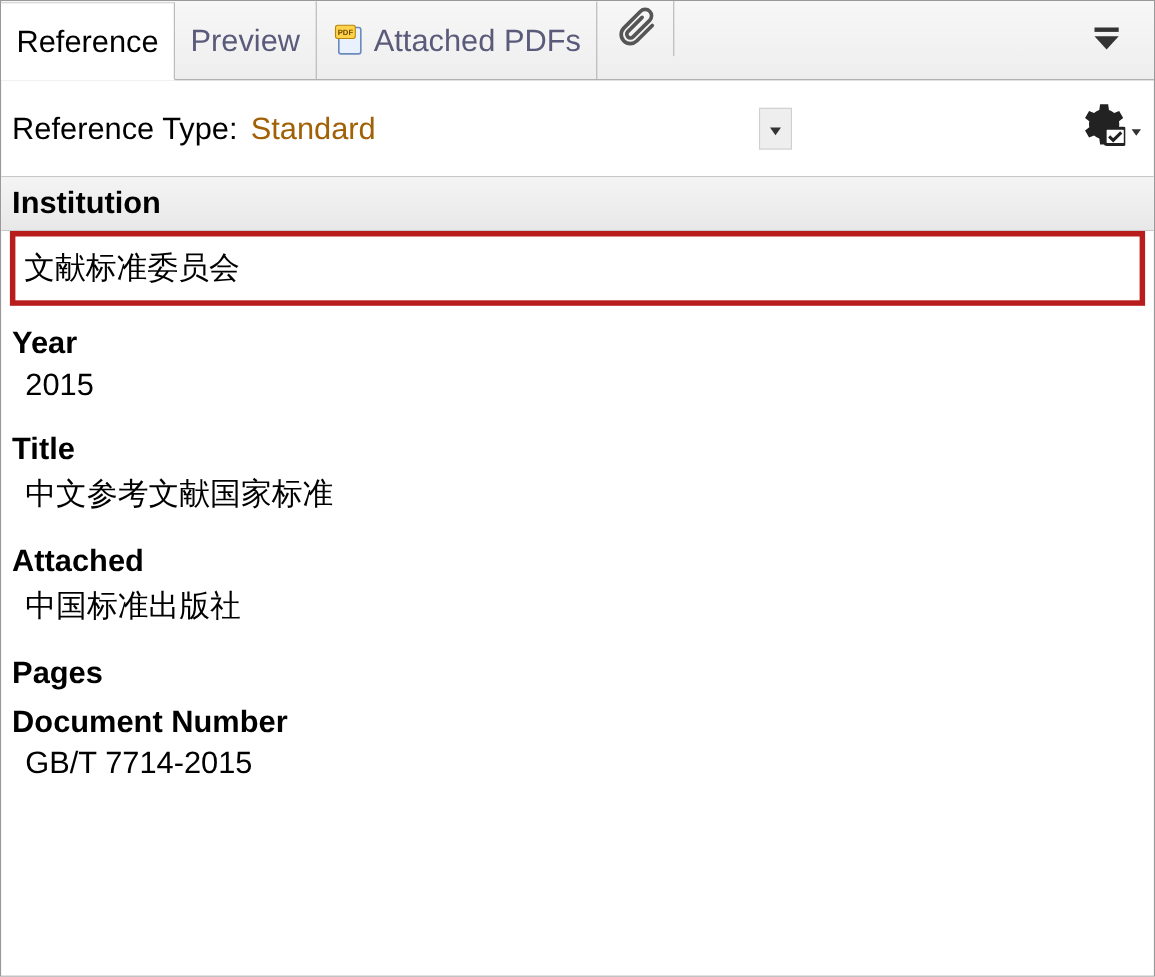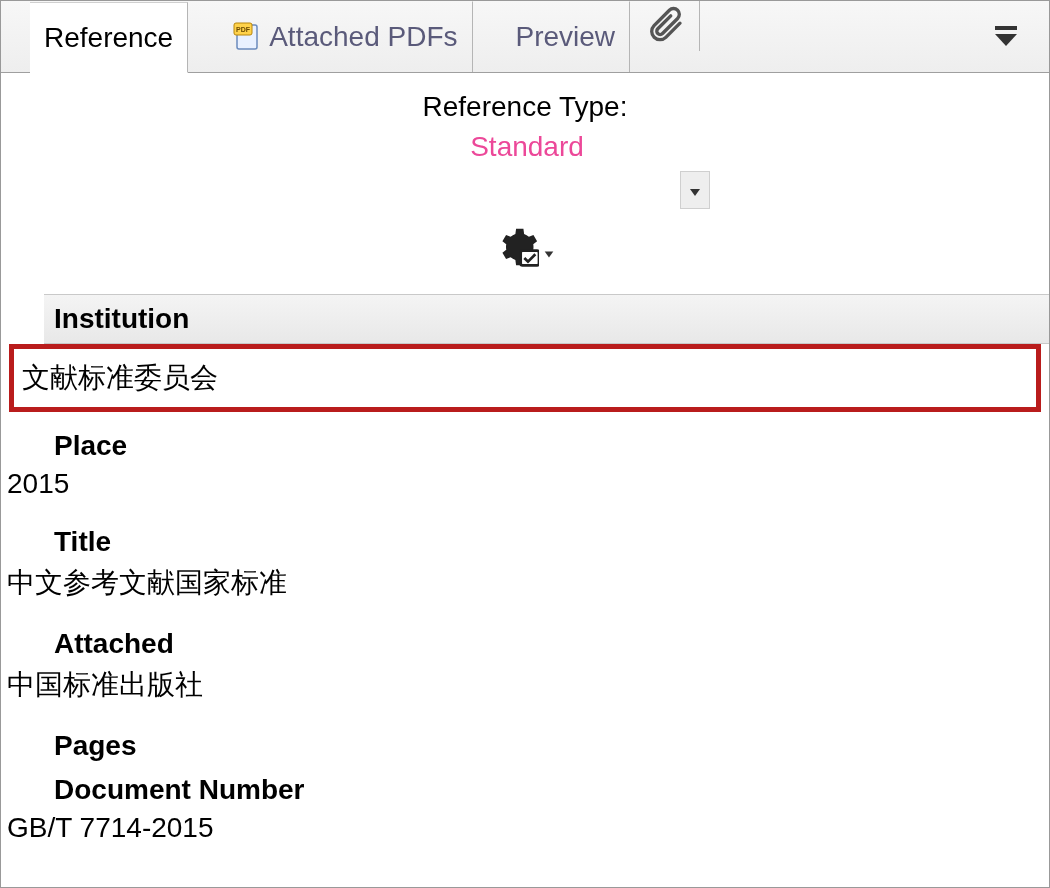--- a/index.html
+++ b/index.html
@@ -30,21 +30,20 @@
     display: flex;
     align-items: center;
     gap: 6px;
     padding: 0 14px;
     font-size: 28px;
     color: #5a5a7a;
     border-right: 1px solid #b5b5b5;
     border-top: 1px solid transparent;
     cursor: pointer;
     user-select: none;
-    margin-left: 29px;
   }
   .tab.active {
     background: #ffffff;
     color: #000;
     border-top: 1px solid #d0d0d0;
     border-right: 1px solid #b5b5b5;
     border-bottom: 1px solid #ffffff;
     position: relative;
     top: 1px;
   }
@@ -61,24 +60,23 @@
     display: flex; align-items: center; justify-content: center;
     cursor: pointer;
   }
   
   .type-row {
     display: flex;
     align-items: center;
     padding: 18px 10px 18px 10px;
     font-size: 28px;
     gap: 8px;
-    flex-direction: column;
   }
   .type-row .type-label { color:#000; }
-  .type-row .type-value { color:#ec4899; margin-left:4px; }
+  .type-row .type-value { color:#a16207; margin-left:4px; }
   .type-row .dropdown-btn {
     width: 30px; height: 38px;
     background: #eeeeee;
     border: 1px solid #cfcfcf;
     display:flex; align-items:center; justify-content:center;
     margin-left: 340px;
     cursor:pointer;
   }
   .type-row .spacer { flex:1; }
   .type-row .gear-group {
@@ -89,63 +87,62 @@
   .fields {
     flex:1;
     overflow-y:auto;
     display:flex;
     flex-direction:column;
     font-size: 28px;
   }
   .field-label {
     font-weight: 700;
     padding: 10px 10px 2px 10px;
-    margin-left: 43px;
   }
   .field-label.banner {
     background: linear-gradient(to bottom, #f4f4f4, #e8e8e8);
     border-top: 1px solid #c9c9c9;
     border-bottom: 1px solid #c9c9c9;
     padding: 8px 10px;
     margin-top: 0;
   }
   .field-value {
-    padding: 4px 10px 16px 6px;
+    padding: 4px 10px 16px 22px;
     font-weight: 400;
   }
   .field-value.boxed {
     border: 5px solid #b91c1c;
     margin: 0 8px 8px 8px;
     padding: 10px 8px;
   }
   
   .fields::-webkit-scrollbar { width:10px; }
   .fields::-webkit-scrollbar-thumb { background:#ccc; }
 </style>
 </head>
 <body>
 
 <div class="window">
 
   <div class="tab-bar">
     <div class="tab active">
       <span>Reference</span>
+    </div>
+    <div class="tab">
+      <span>Preview</span>
     </div>
     <div class="tab">
       <span class="icon">
         <svg width="32" height="32" viewBox="0 0 32 32">
           <rect x="6" y="4" width="20" height="24" rx="2" fill="#e9f1ff" stroke="#6b8bbd" stroke-width="1.5"></rect>
           <rect x="3" y="2" width="18" height="12" rx="2" fill="#ffd24a" stroke="#b8860b" stroke-width="1"></rect>
           <text x="12" y="11" font-size="7" font-weight="700" text-anchor="middle" fill="#6b4a00">PDF</text>
         </svg>
       </span>
       <span>Attached PDFs</span>
-    </div>
-    <div class="tab">
-      <span>Preview</span>
     </div>
 
     <div class="icon-btn" style="border-right:1px solid #b5b5b5; width:70px;">
       <span>
         <svg width="40" height="40" viewBox="0 0 24 24" fill="none" stroke="#555" stroke-width="2" stroke-linecap="round" stroke-linejoin="round">
           <path d="M21 11.5l-8.5 8.5a5 5 0 0 1-7.07-7.07l9.19-9.19a3.5 3.5 0 0 1 4.95 4.95L10.5 17.7a2 2 0 0 1-2.83-2.83l7.78-7.78"></path>
         </svg>
       </span>
     </div>
 
@@ -184,21 +181,21 @@
         <svg width="12" height="12" viewBox="0 0 14 14">
             <polygon points="2,4 12,4 7,11" fill="#333"></polygon>
           </svg>
       </span>
     </div>
   </div>
 
   <div class="fields" id="fields">
       <div class="field-label banner">Institution</div>
       <div class="field-value boxed">文献标准委员会</div>
-      <div class="field-label">Place</div>
+      <div class="field-label">Year</div>
       <div class="field-value">2015</div>
       <div class="field-label">Title</div>
       <div class="field-value">中文参考文献国家标准</div>
       <div class="field-label">Attached</div>
       <div class="field-value">中国标准出版社</div>
       <div class="field-label">Pages</div>
       <div class="field-label">Document Number</div>
       <div class="field-value">GB/T 7714-2015</div>
     </div>
 

